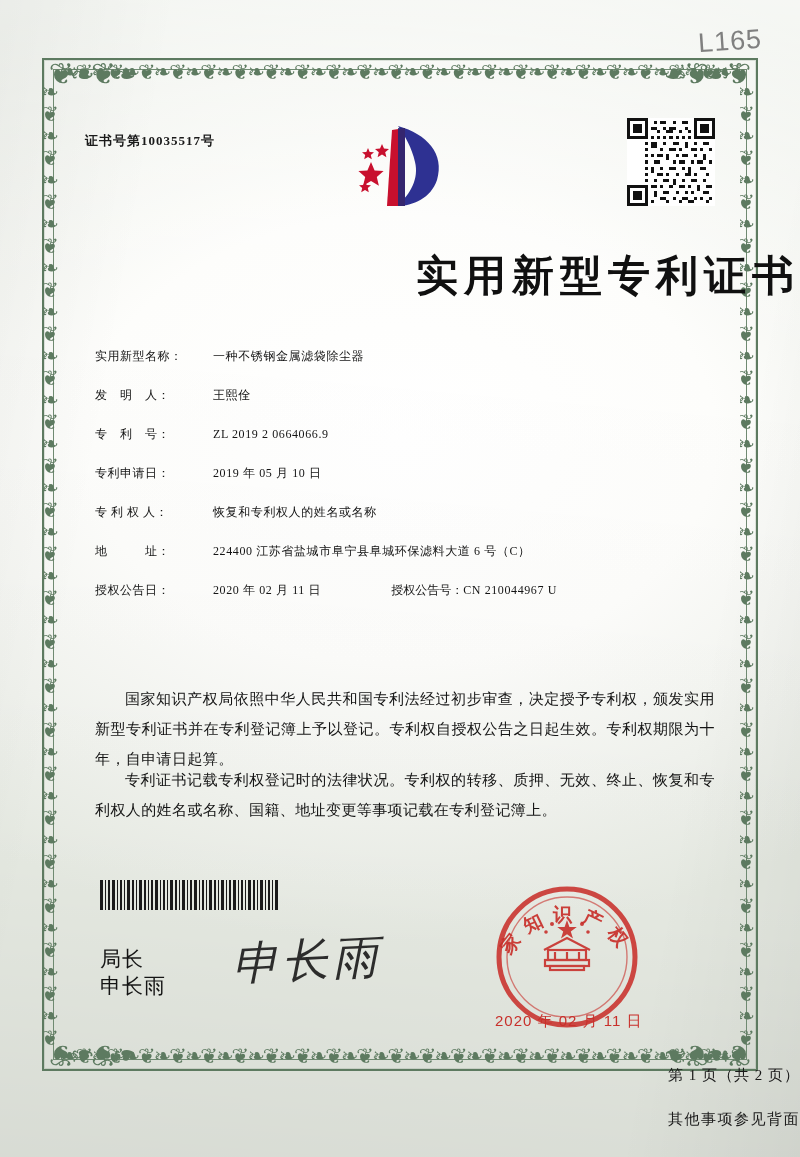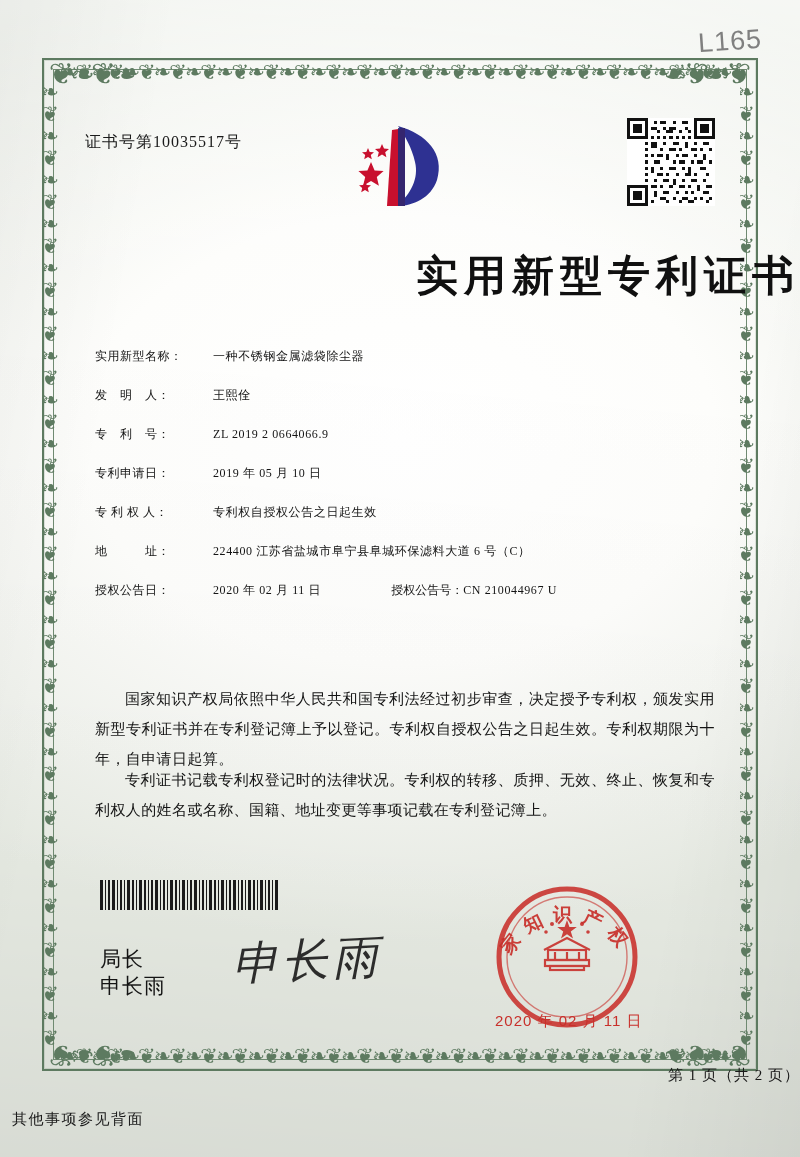--- a/index.html
+++ b/index.html
@@ -118,24 +118,25 @@
     position: absolute;
     left: 85px;
     right: 85px;
     top: 118px;
     height: 110px;
   }
   .cert-no {
     position: absolute;
     left: 0;
     top: 14px;
-    font-size: 16px;
+    font-size: 13px;
     color: #1a1a1a;
     letter-spacing: 1px;
     white-space: nowrap;
+    font-weight: bold;
   }
   .logo {
     position: absolute;
     left: 50%;
     top: 0;
     transform: translateX(-50%);
     width: 130px;
     height: 100px;
   }
   .qr {
@@ -256,21 +257,21 @@
     text-align: right;
     font-size: 15px;
     color: #191919;
     letter-spacing: 1px;
   }
   .footer-note {
     position: absolute;
     left: 0;
     right: 0;
     top: 1110px;
-    text-align: left;
+    text-align: right;
     font-size: 15px;
     color: #191919;
     letter-spacing: 1.5px;
     padding-left: 12px;
   }
 </style>
 </head>
 <body>
 
 <div class="page">
@@ -448,21 +449,21 @@
     <div class="field">
       <span class="lbl">专　利　号：</span>
       <span class="val">ZL 2019 2 0664066.9</span>
     </div>
     <div class="field">
       <span class="lbl">专利申请日：</span>
       <span class="val">2019 年 05 月 10 日</span>
     </div>
     <div class="field">
       <span class="lbl">专 利 权 人：</span>
-      <span class="val">专利权自授权公告之日起生效</span>
+      <span class="val">恢复和专利权人的姓名或名称</span>
     </div>
     <div class="field">
       <span class="lbl">地　　　址：</span>
       <span class="val">224400 江苏省盐城市阜宁县阜城环保滤料大道 6 号（C）</span>
     </div>
     <div class="field two">
       <span class="lbl">授权公告日：</span>
       <span class="val">2020 年 02 月 11 日</span>
       <span class="sep"></span>
       <span>授权公告号：</span>

